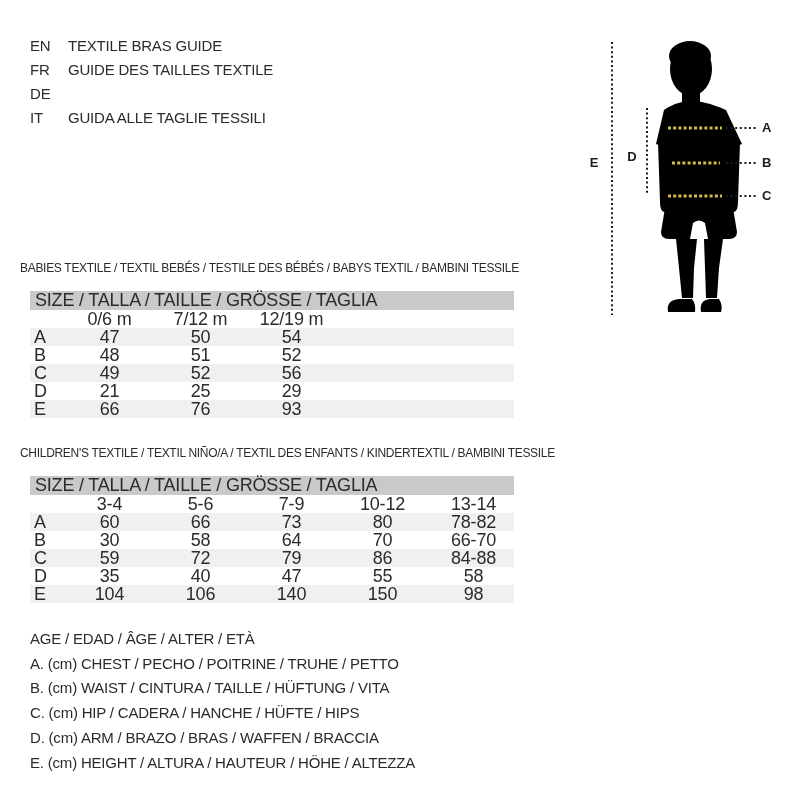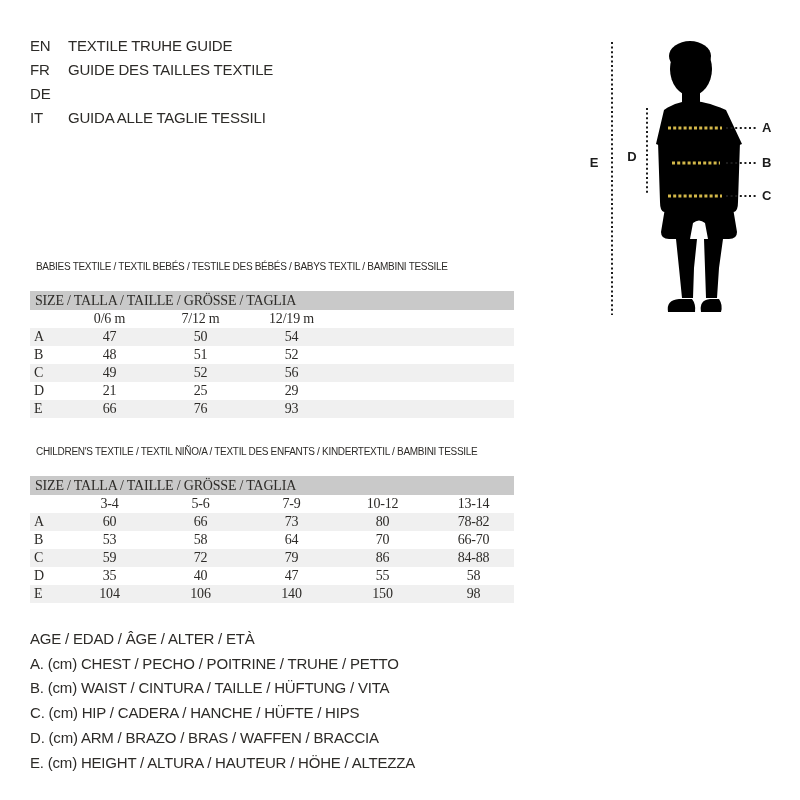--- a/index.html
+++ b/index.html
@@ -41,36 +41,35 @@
   .figure-svg text {
     font-family: "Liberation Sans", sans-serif;
     font-weight: bold;
     font-size: 13px;
     fill: #1c1c1c;
   }
 
   
   .section-heading {
     position: absolute;
-    left: 36px;
-    font-size: 10px;
+    left: 20px;
+    font-size: 12px;
     letter-spacing: -0.3px;
     white-space: nowrap;
   }
   .babies-heading { top: 261px; }
   .children-heading { top: 446px; }
 
   
   .size-table {
     position: absolute;
     left: 30px;
     width: 484px;
-    font-size: 14px;
+    font-size: 18px;
     letter-spacing: -0.2px;
-    font-family: Liberation Serif, serif;
   }
   .babies-table { top: 291px; }
   .children-table { top: 476px; }
   .tbl-header {
     background: #c9c9c9;
     height: 19px;
     line-height: 19px;
     padding-left: 5px;
     color: #2d2b28;
     white-space: nowrap;
@@ -104,21 +103,21 @@
   }
 </style>
 </head>
 <body>
 
 <div class="page">
 
   <div class="lang-block">
     <div class="lang-row">
       <span class="lang-code">EN</span>
-      <span class="lang-title">TEXTILE TRUHE GUIDE</span>
+      <span class="lang-title">TEXTILE BRAS GUIDE</span>
     </div>
     <div class="lang-row">
       <span class="lang-code">FR</span>
       <span class="lang-title">GUIDE DES TAILLES TEXTILE</span>
     </div>
     <div class="lang-row">
       <span class="lang-code">DE</span>
     </div>
     <div class="lang-row">
       <span class="lang-code">IT</span>
@@ -218,21 +217,21 @@
     <div class="tbl-row stripe">
       <div class="cell lbl">A</div>
       <div class="cell">60</div>
       <div class="cell">66</div>
       <div class="cell">73</div>
       <div class="cell">80</div>
       <div class="cell">78-82</div>
     </div>
     <div class="tbl-row">
       <div class="cell lbl">B</div>
-      <div class="cell">53</div>
+      <div class="cell">30</div>
       <div class="cell">58</div>
       <div class="cell">64</div>
       <div class="cell">70</div>
       <div class="cell">66-70</div>
     </div>
     <div class="tbl-row stripe">
       <div class="cell lbl">C</div>
       <div class="cell">59</div>
       <div class="cell">72</div>
       <div class="cell">79</div>

